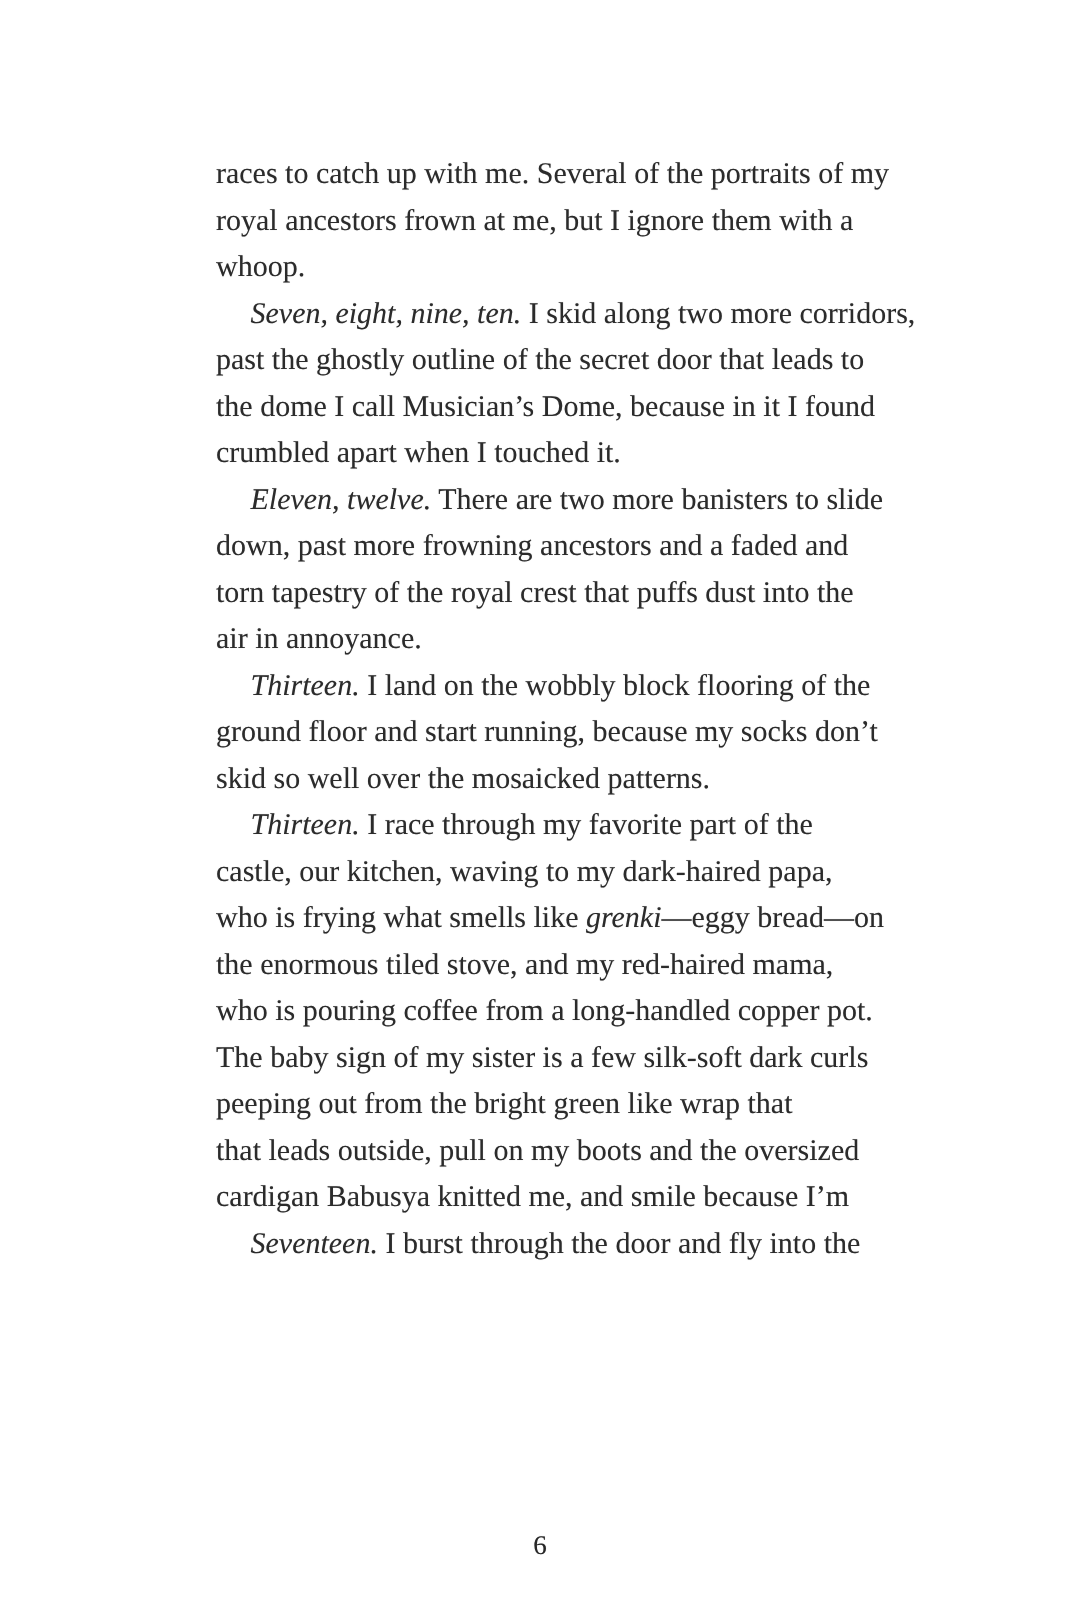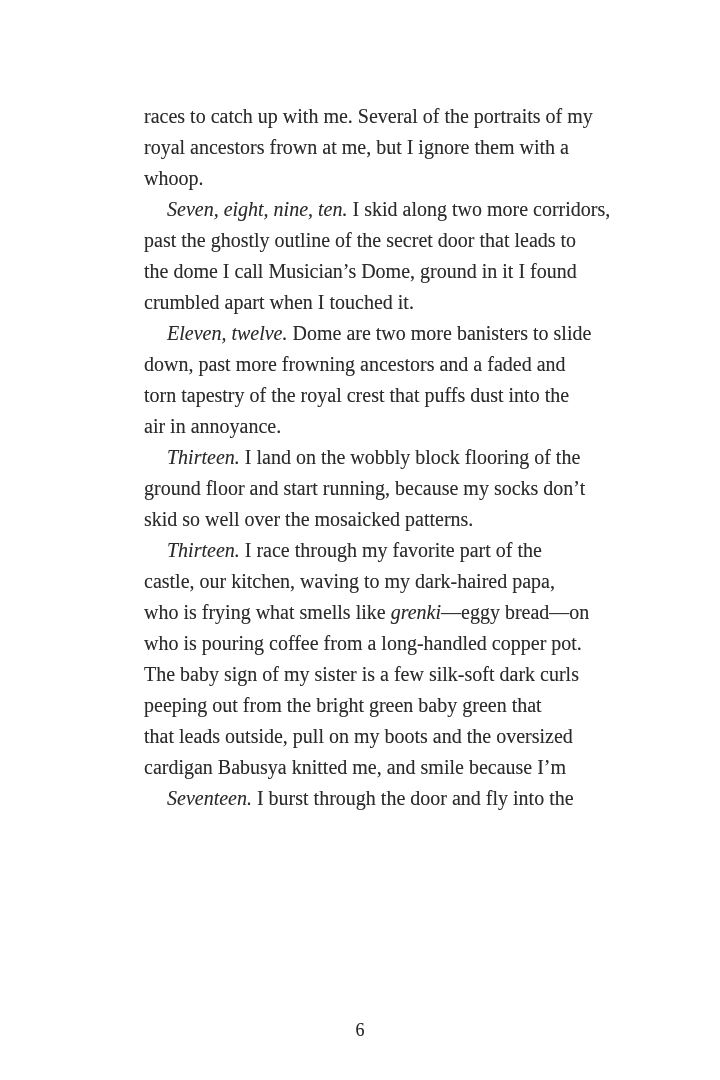--- a/index.html
+++ b/index.html
@@ -50,33 +50,34 @@
 </head>
 <body>
 
 <main class="book-page">
   <section class="text-block" id="text-block">
       <div class="line"><span>races to catch up with me. Several of the portraits of my</span></div>
       <div class="line"><span>royal ancestors frown at me, but I ignore them with a</span></div>
       <div class="line"><span>whoop.</span></div>
       <div class="line indent"><em>Seven, eight, nine, ten.</em><span> I skid along two more corridors,</span></div>
       <div class="line"><span>past the ghostly outline of the secret door that leads to</span></div>
-      <div class="line"><span>the dome I call Musician’s Dome, ground in it I found</span></div>
+      <div class="line"><span>the dome I call Musician’s Dome, because in it I found</span></div>
       <div class="line"><span>crumbled apart when I touched it.</span></div>
-      <div class="line indent"><em>Eleven, twelve.</em><span> Dome are two more banisters to slide</span></div>
+      <div class="line indent"><em>Eleven, twelve.</em><span> There are two more banisters to slide</span></div>
       <div class="line"><span>down, past more frowning ancestors and a faded and</span></div>
       <div class="line"><span>torn tapestry of the royal crest that puffs dust into the</span></div>
       <div class="line"><span>air in annoyance.</span></div>
       <div class="line indent"><em>Thirteen.</em><span> I land on the wobbly block flooring of the</span></div>
       <div class="line"><span>ground floor and start running, because my socks don’t</span></div>
       <div class="line"><span>skid so well over the mosaicked patterns.</span></div>
       <div class="line indent"><em>Thirteen.</em><span> I race through my favorite part of the</span></div>
       <div class="line"><span>castle, our kitchen, waving to my dark-haired papa,</span></div>
       <div class="line"><span>who is frying what smells like </span><em>grenki</em><span>—eggy bread—on</span></div>
+      <div class="line"><span>the enormous tiled stove, and my red-haired mama,</span></div>
       <div class="line"><span>who is pouring coffee from a long-handled copper pot.</span></div>
       <div class="line"><span>The baby sign of my sister is a few silk-soft dark curls</span></div>
-      <div class="line"><span>peeping out from the bright green baby green that</span></div>
+      <div class="line"><span>peeping out from the bright green like wrap that</span></div>
       <div class="line"><span>that leads outside, pull on my boots and the oversized</span></div>
       <div class="line"><span>cardigan Babusya knitted me, and smile because I’m</span></div>
       <div class="line indent"><em>Seventeen.</em><span> I burst through the door and fly into the</span></div>
     </section>
   <div class="folio">6</div>
 </main>
 
 </body></html>

